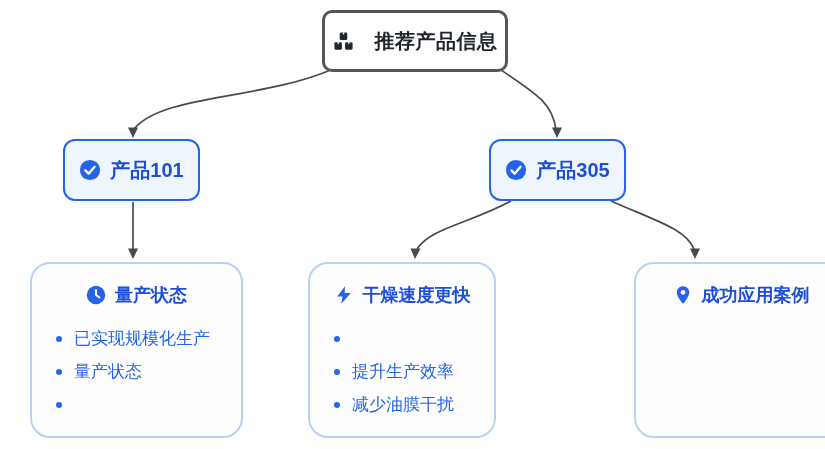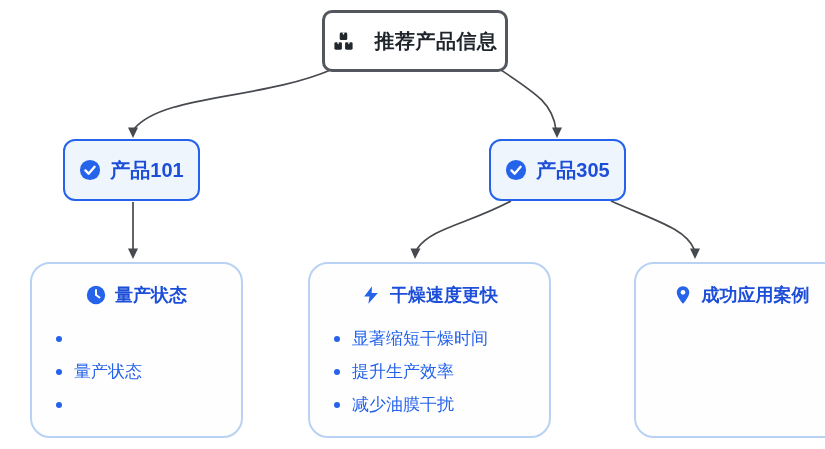--- a/index.html
+++ b/index.html
@@ -48,21 +48,21 @@
 
   
   .card {
     top: 262px; height: 176px;
     background: #fefeff;
     border: 2px solid #b9d2f4;
     border-radius: 20px;
     padding: 17px 16px 0 16px;
   }
   .card.c1 { left: 30px;  width: 213px; }
-  .card.c2 { left: 308px; width: 243px; }
+  .card.c2 { left: 308px; width: 188px; }
   .card.c3 { left: 586px; width: 214px; margin-left: 48px; }
   .card-title-row {
     display: flex; align-items: center; justify-content: center;
     gap: 9px; height: 28px; margin-bottom: 13px;
   }
   .card-title {
     font-size: 18px; font-weight: bold; color: #1d4ed8;
   }
   .card-list { list-style: none; padding: 0 0 0 8px; }
   .card-item {
@@ -141,20 +141,21 @@
       <svg width="20" height="20" viewBox="0 0 24 24">
         <circle cx="12" cy="12" r="11" fill="#2563eb"></circle>
         <path d="M12 6 L12 12 L16.2 15" stroke="#ffffff" stroke-width="2.4" fill="none" stroke-linecap="round" stroke-linejoin="round"></path>
       </svg>
     </span>
     <span class="card-title">量产状态</span>
   </div>
   <ul class="card-list">
     <li class="card-item">
       <span class="dot"></span>
+      <span>已实现规模化生产</span>
     </li>
     <li class="card-item">
       <span class="dot"></span>
       <span>量产状态</span>
     </li>
     <li class="card-item">
       <span class="dot"></span>
     </li>
   </ul>
 </div>
@@ -164,21 +165,20 @@
     <span class="icon">
       <svg width="20" height="20" viewBox="0 0 24 24">
         <path d="M13.2 1.5 L3.8 13.8 L10.2 13.8 L8.8 22.5 L20.2 9.6 L12.8 9.6 Z" fill="#2563eb"></path>
       </svg>
     </span>
     <span class="card-title">干燥速度更快</span>
   </div>
   <ul class="card-list">
     <li class="card-item">
       <span class="dot"></span>
-      <span>显著缩短干燥时间</span>
     </li>
     <li class="card-item">
       <span class="dot"></span>
       <span>提升生产效率</span>
     </li>
     <li class="card-item">
       <span class="dot"></span>
       <span>减少油膜干扰</span>
     </li>
   </ul>

